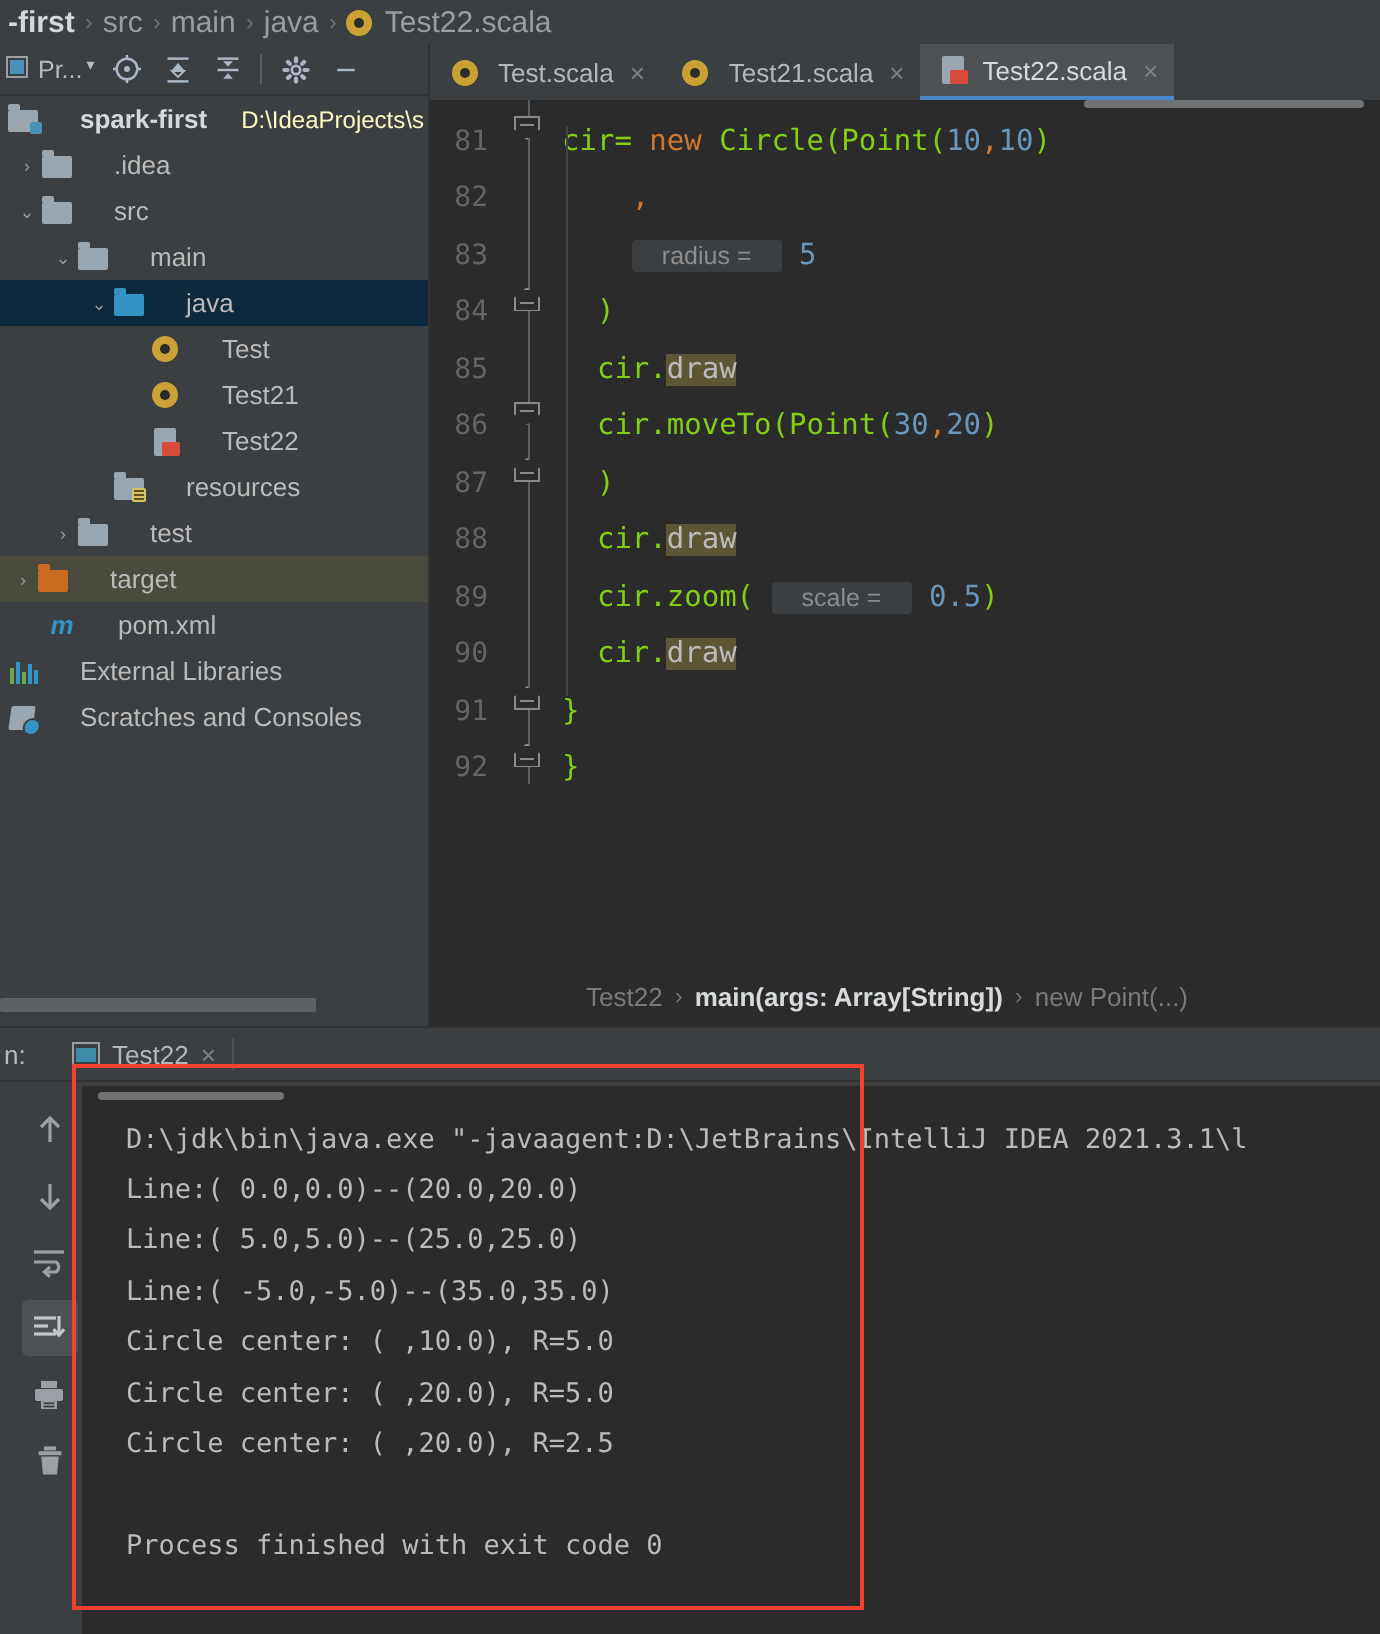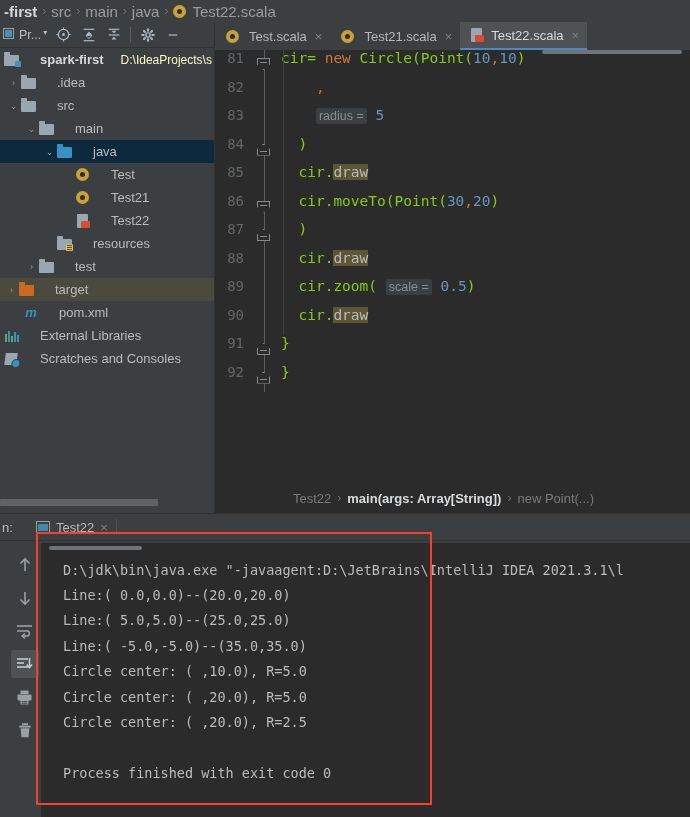--- a/index.html
+++ b/index.html
@@ -110,21 +110,21 @@
   .tab{
     display:flex;align-items:center;gap:6px;padding:0 8px 0 9px;
     font-size:13px;color:#b5b8ba;white-space:nowrap;cursor:default;
   }
   .tab.active{background:#4e5254;color:#d8dbdd;border-bottom:2px solid #4a88c7;}
   .tab .x{color:#7d8184;font-size:13px;margin-left:2px;}
 
   .code-area{position:absolute;left:0;top:28px;right:0;bottom:30px;background:#2b2b2b;overflow:hidden;}
   .code-hscroll{position:absolute;right:8px;top:0px;width:140px;height:4px;background:#6f7376;border-radius:2px;}
   .codeline{
-    height:28.5px;display:flex;align-items:flex-start;
+    height:28.5px;display:flex;align-items:flex-end;
     font-family:"DejaVu Sans Mono","Liberation Mono",monospace;font-size:14.5px;
     white-space:pre;
   }
   .gut{
     width:38px;flex:0 0 38px;text-align:right;padding-right:9px;box-sizing:border-box;
     color:#636669;font-size:14px;font-family:"DejaVu Sans Mono",monospace;
   }
   .fold{width:22px;flex:0 0 22px;position:relative;height:28.5px;}
   .fold .vline{position:absolute;left:10.5px;top:0;width:1px;height:28.5px;background:#5c5f61;}
   .fold .mk{
@@ -134,21 +134,21 @@
   .fold .mk.dn{clip-path:polygon(0 0,100% 0,100% 55%,50% 100%,0 55%);}
   .fold .mk.up{clip-path:polygon(50% 0,100% 45%,100% 100%,0 100%,0 45%);}
   .fold .mk.dn::after{content:"";position:absolute;left:2px;top:3px;width:7px;height:1px;background:#888b8d;}
   .fold .mk.up::after{content:"";position:absolute;left:2px;top:6px;width:7px;height:1px;background:#888b8d;}
   .codetext{padding-left:6px;position:relative;}
   .indguide{position:absolute;left:8px;top:0;width:1px;height:28.5px;background:#3f4244;}
 
   .c-def{color:#84cc16;}
   .c-kw{color:#cc7832;}
   .c-num{color:#6897bb;}
-  .c-hint{color:#8d8d8d;background:#3b3f41;border-radius:2px;padding:1px 3px;font-size:12.5px;font-family:"Liberation Sans",sans-serif;}
+  .c-hint{color:#8d8d8d;background:#3b3f41;border-radius:2px;padding:1px 15px;font-size:12.5px;font-family:"Liberation Sans",sans-serif;}
   .hl{background:#5c5634;}
   .c-comma{color:#cc7832;}
 
   .brcrumb{
     position:absolute;left:0;right:0;bottom:0;height:30px;background:#2b2b2b;
     display:flex;align-items:center;padding-left:78px;box-sizing:border-box;
     font-size:13px;white-space:nowrap;
   }
   .brcrumb .b{color:#787b7e;}
   .brcrumb .b.cur{color:#d8dbdd;font-weight:bold;}

